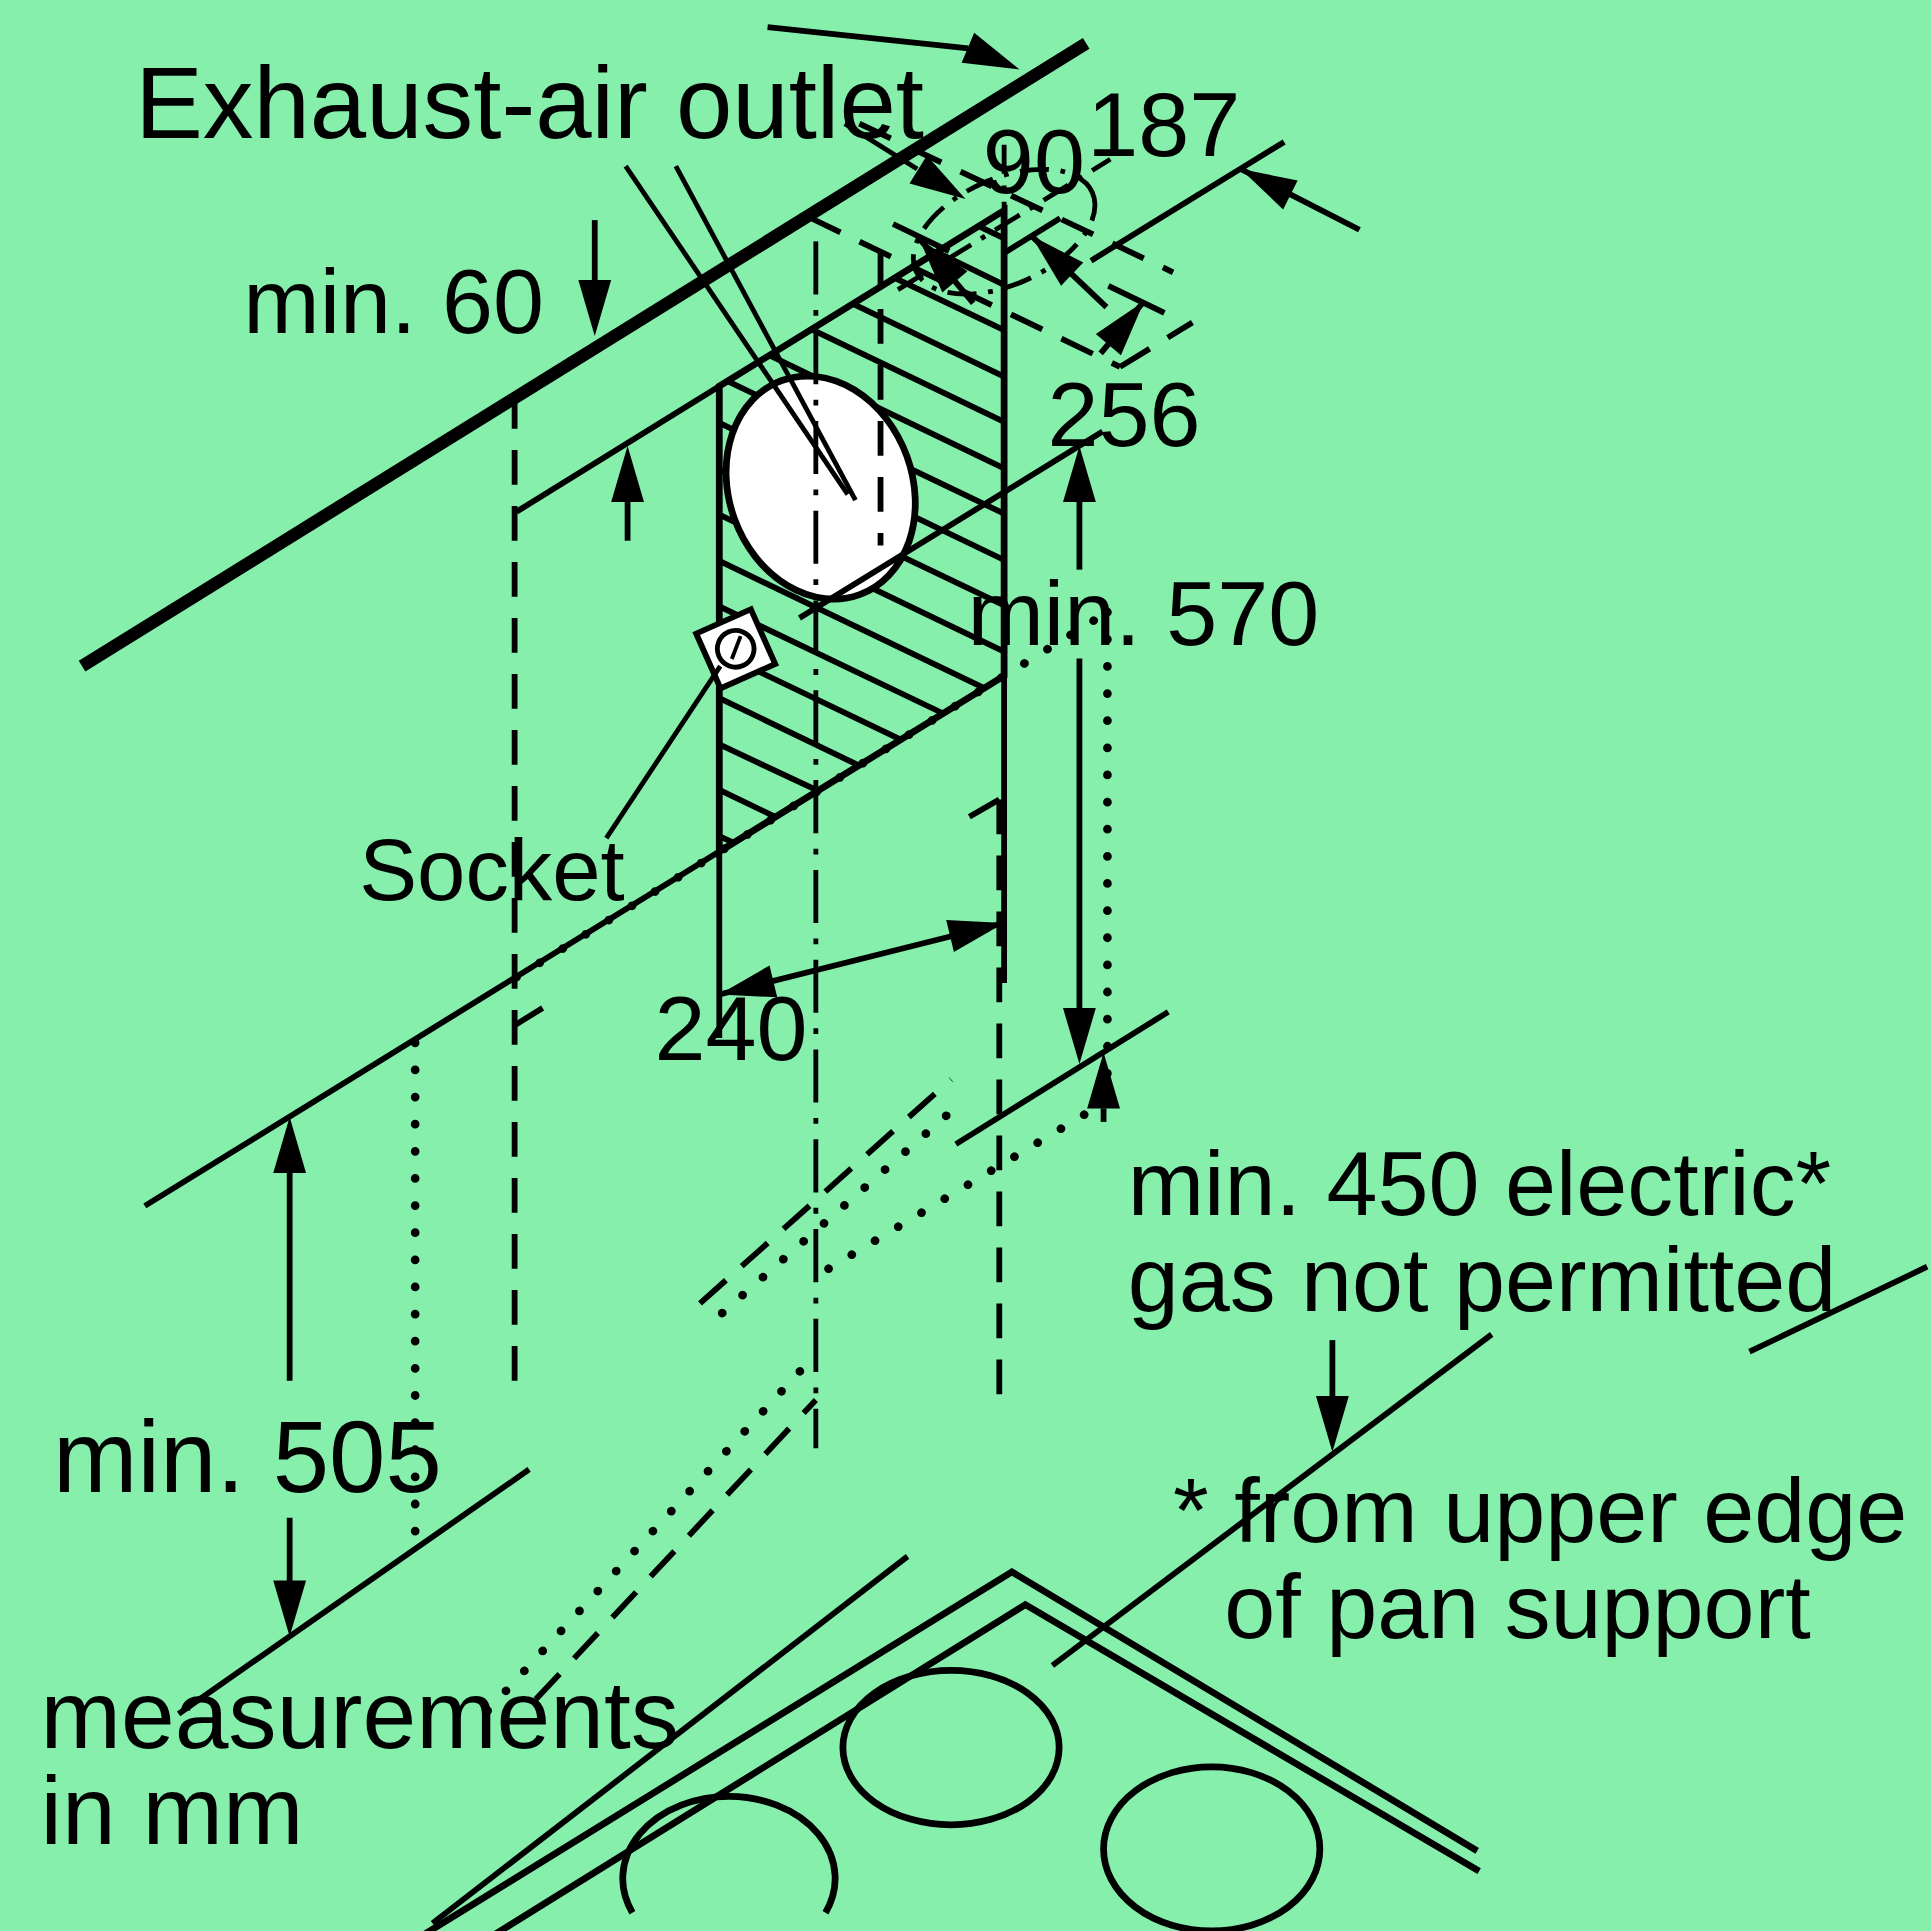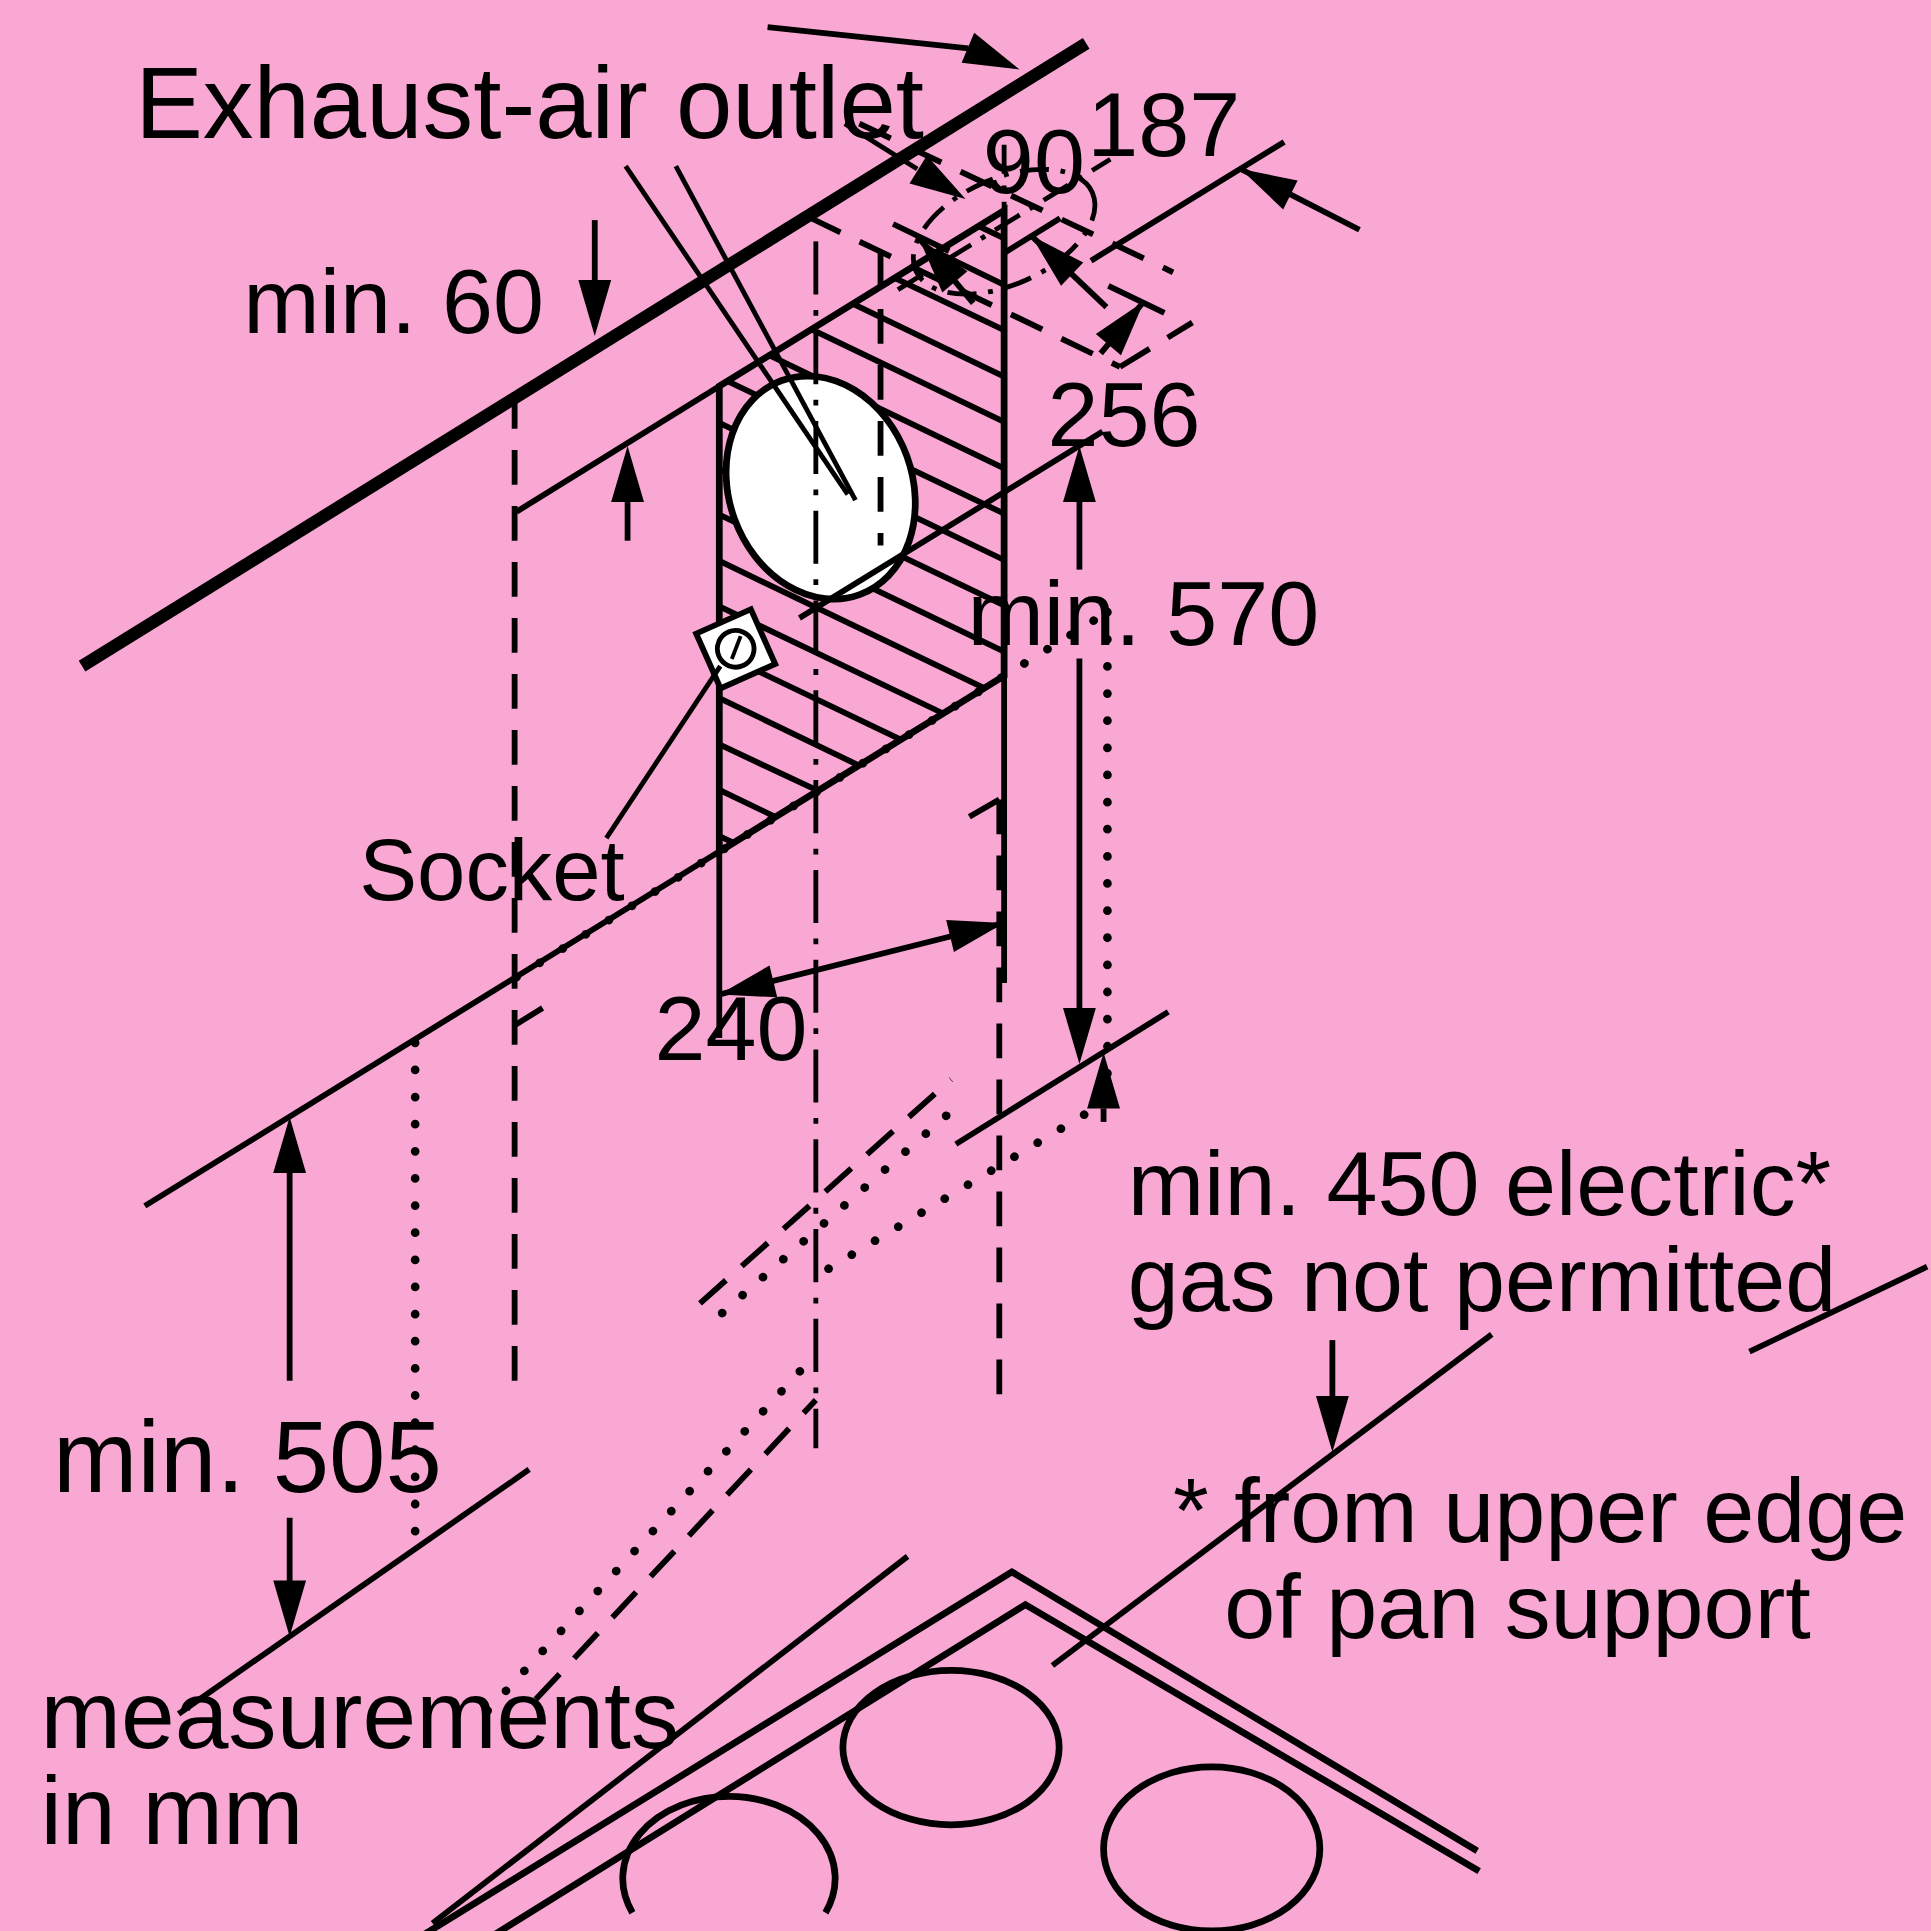--- a/index.html
+++ b/index.html
@@ -1,16 +1,16 @@
 <!DOCTYPE html>
 <html><head>
 <meta charset="utf-8">
 <style>
   html,body{margin:0;padding:0;background:#ffffff;}
-  .stage{width:1931px;height:1931px;position:relative;background:#f9a8d4;overflow:hidden;}
+  .stage{width:1931px;height:1931px;position:relative;background:#86efac;overflow:hidden;}
   svg{display:block;}
   text{font-family:"Liberation Sans","DejaVu Sans",sans-serif;fill:#000;}
   .lbl{font-size:95px;}
   .lbl-big{font-size:105px;}
   .lbl-note{font-size:100px;}
   .lbl-socket{font-size:90px;}
   .ink{stroke:#000;fill:none;}
 </style>
 </head>
 <body>

